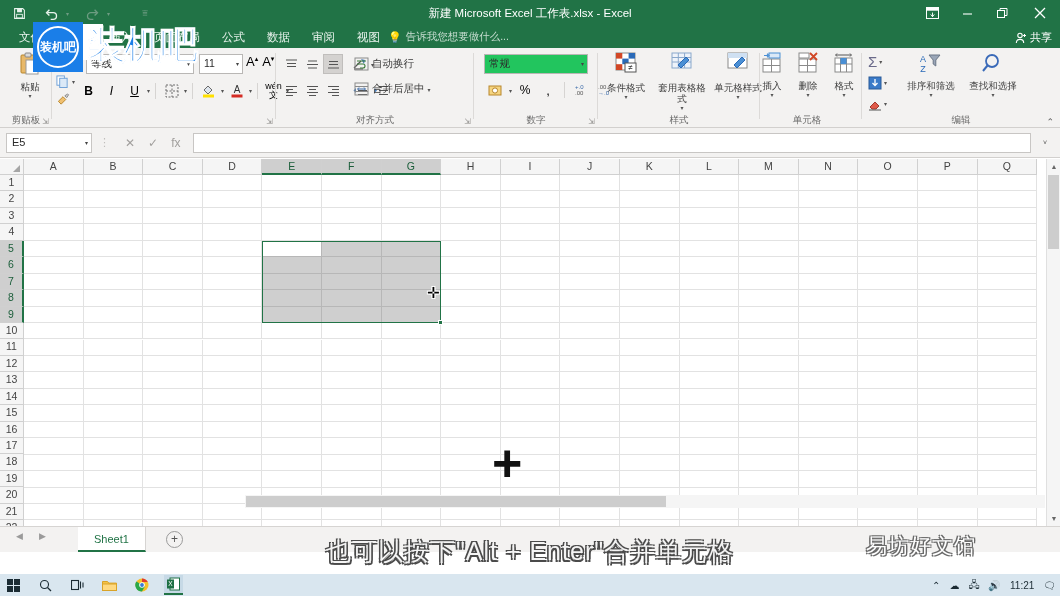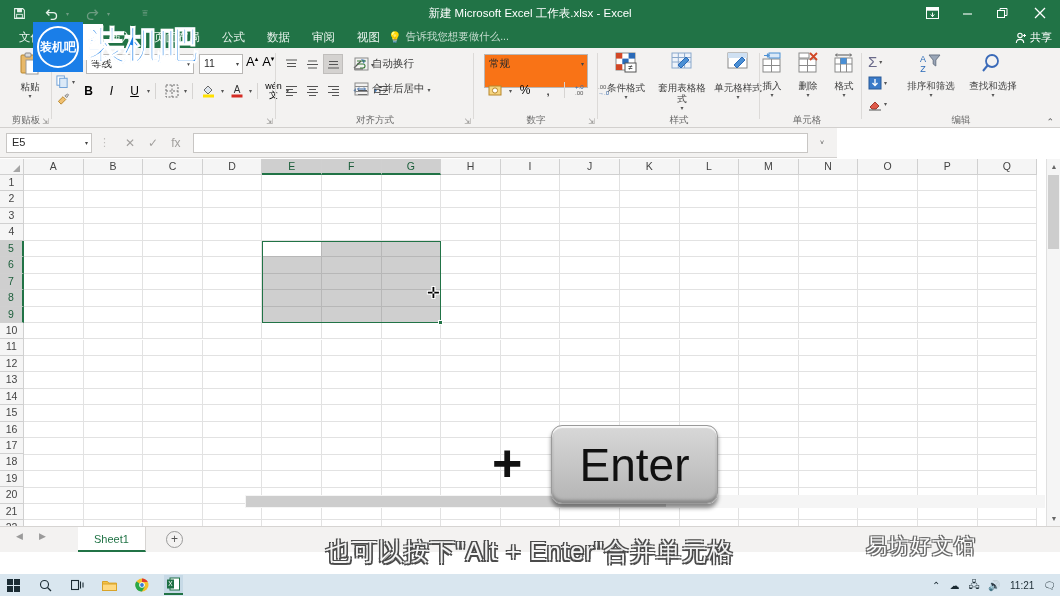--- a/index.html
+++ b/index.html
@@ -89,27 +89,27 @@
   .vline { width: 1px; height: 16px; background: #d6d4d2; margin: 0 3px; }
 
   
   .alignrow { position: absolute; display: flex; align-items: center; gap: 1px; }
   .abtn { width: 20px; height: 20px; display: flex; align-items: center; justify-content: center; }
   .abtn.on { background: #d4d2d0; border: 1px solid #c0bebc; }
   .wrap-btn { position: absolute; display: flex; align-items: center; gap: 3px; font-size: 10.5px; color: #3c3c3c; }
 
   
   .numfmt {
-    position: absolute; left: 484px; top: 6px; width: 104px; height: 34px;
-    background: #f97316; border: 1px solid #b9b7b5; font-size: 10.5px; color: #2b2b2b; padding: 2px 4px;
+    position: absolute; left: 484px; top: 6px; width: 104px; height: 20px;
+    background: #22c55e; border: 1px solid #b9b7b5; font-size: 10.5px; color: #2b2b2b; padding: 2px 4px;
   }
 
   
   .formulabar {
-    position: absolute; top: 128px; left: 0; width: 837px; height: 30px;
+    position: absolute; top: 128px; left: 0; width: 1060px; height: 30px;
     background: #f3f2f1; display: flex; align-items: center; padding: 0 6px; gap: 5px;
     border-bottom: 1px solid #d2d0ce;
   }
   .namebox {
     width: 86px; height: 20px; background: #fff; border: 1px solid #c8c6c4;
     font-size: 11px; color: #2b2b2b; padding: 2px 5px; position: relative;
   }
   .fb-sep { color: #c0bebc; font-size: 11px; padding: 0 2px; }
   .fb-btns { display: flex; gap: 13px; padding: 0 8px; color: #a19f9d; font-size: 12px; }
   .fb-input {
@@ -1175,20 +1175,17 @@
     </div>
   </div>
 
   <div class="wm-white"></div>
   <div class="wm-logo">
     <div class="circle">装机吧</div>
   </div>
   <div class="wm-text">装机吧</div>
 
   <div class="plussign" style="left:492px;top:437px;">+</div>
-  <div class="keycap" style="left:551px;top:425px;width:167px;height:79px;">
-    <span>Enter</span>
-  </div>
 
   <div class="subtitle">也可以按下"Alt + Enter"合并单元格</div>
   <div class="wm-corner">易坊好文馆</div>
 
 </div>
 
 </body></html>

